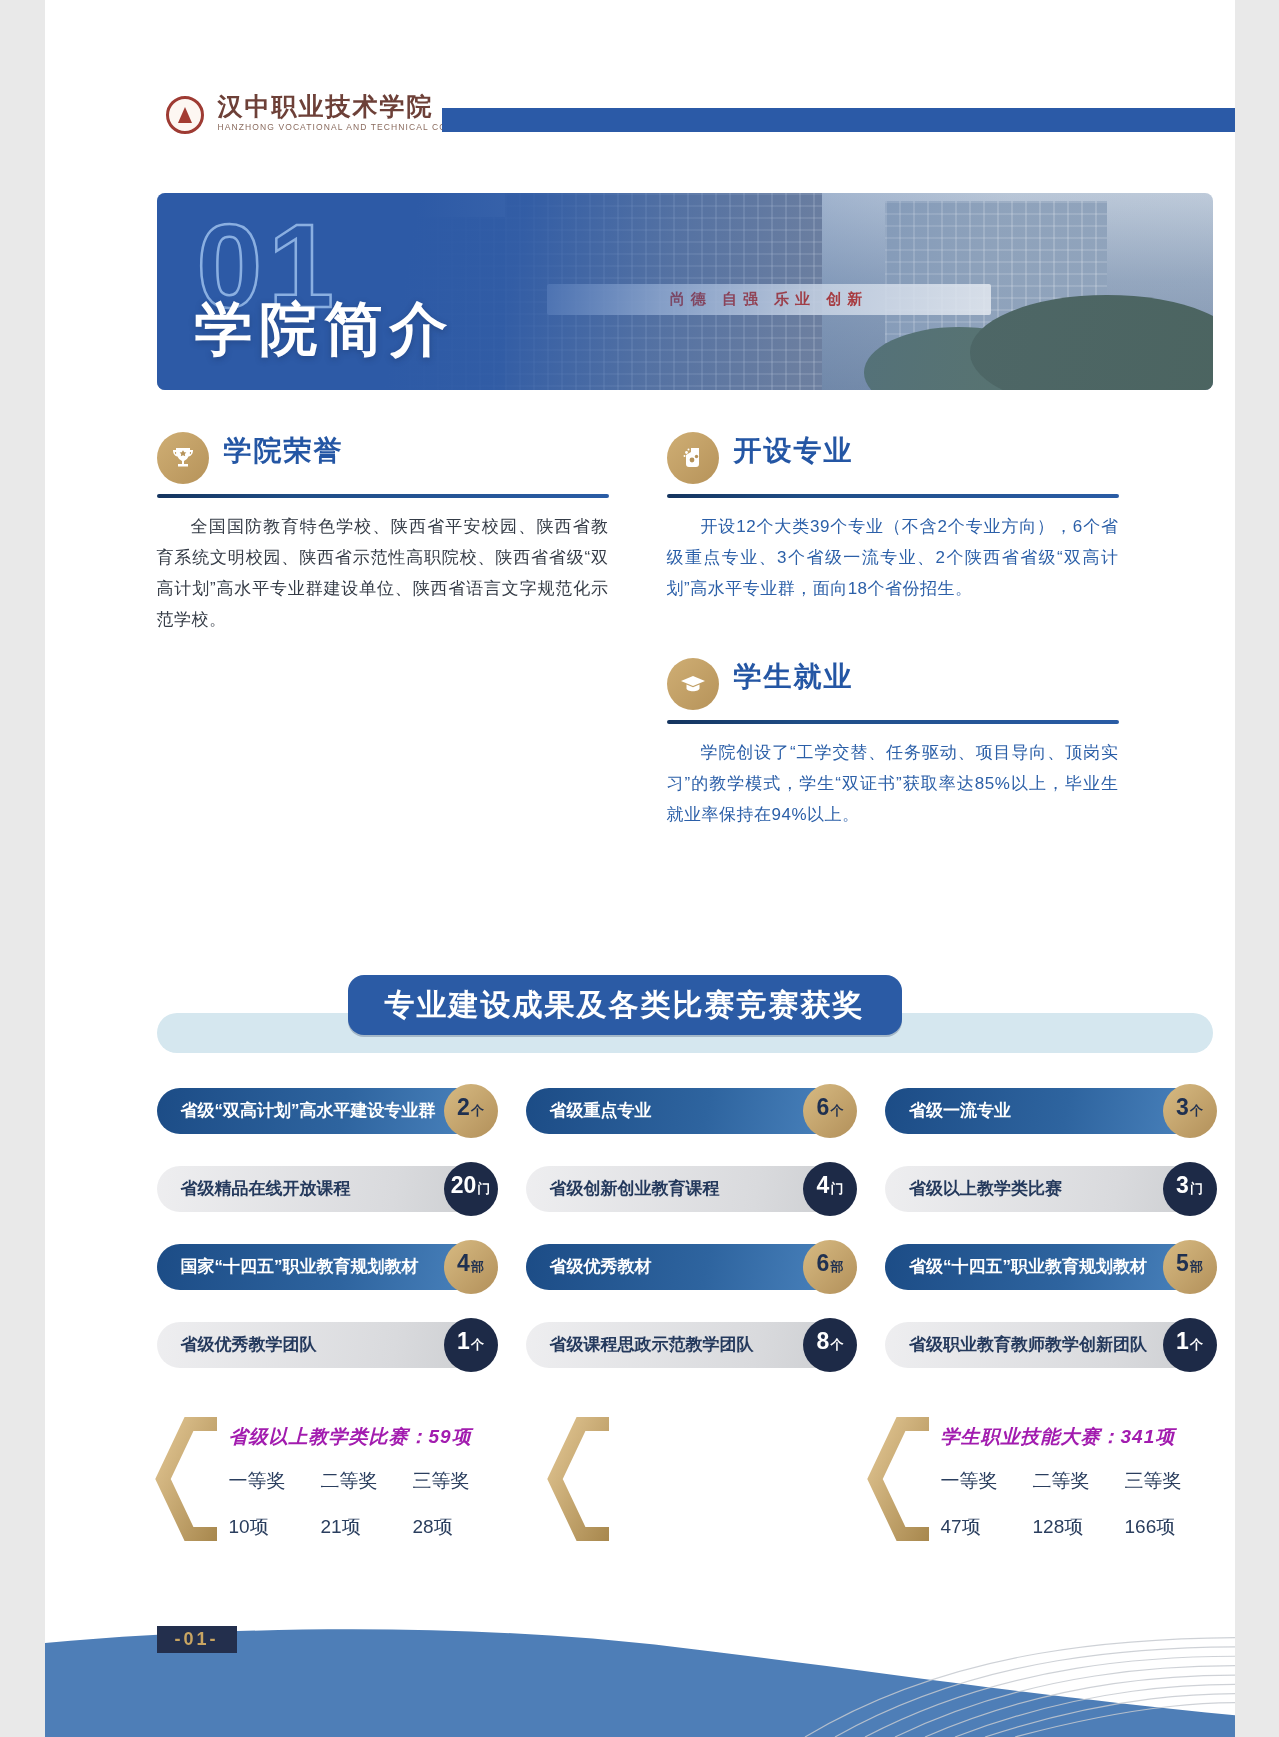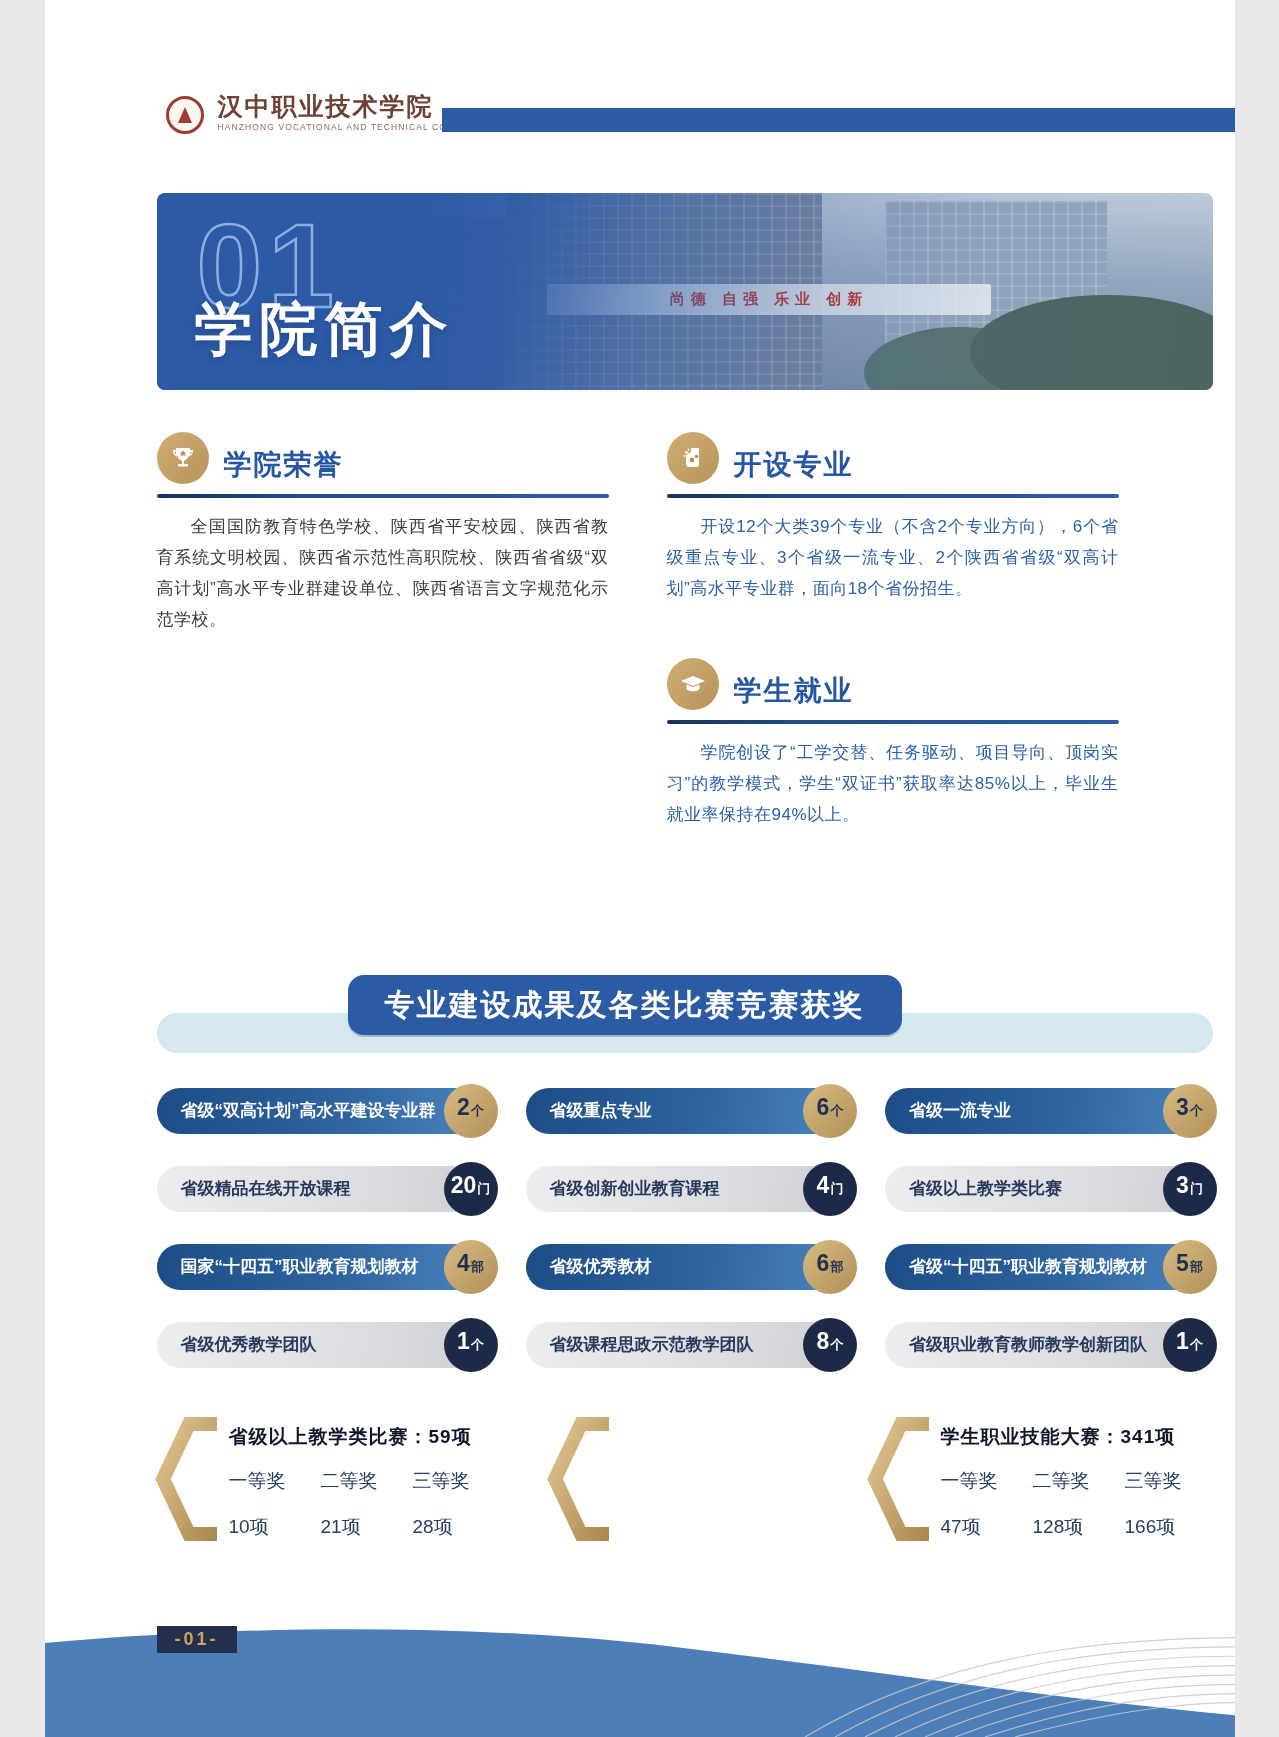--- a/index.html
+++ b/index.html
@@ -62,21 +62,21 @@
     position:absolute; left:38px; top:98px; font-size:58px; font-weight:bold; color:#ffffff;
     letter-spacing:7px; text-shadow:0 2px 6px rgba(20,40,80,.35);
   }
 
   
   .section { position:absolute; width:452px; }
   .sec1 { left:112px; top:432px; }
   .sec2 { left:622px; top:432px; }
   .sec3 { left:112px; top:658px; }
   .sec4 { left:622px; top:658px; }
-  .sec-head { display:flex; align-items:flex-end; }
+  .sec-head { display:flex; align-items:flex-start; }
   .sec-icon {
     width:52px; height:52px; border-radius:50%; flex:none;
     background:linear-gradient(135deg,#cfae74 0%,#b6935a 100%);
     display:flex; align-items:center; justify-content:center;
   }
   .sec-title { margin-left:15px; font-size:28px; font-weight:bold; color:#2456a4; letter-spacing:2px; }
   .sec-rule { height:4px; margin:10px 0 13px 0; border-radius:2px;
     background:linear-gradient(90deg,#14345e 0%,#1f4d86 30%,#2a5ca5 100%); }
   .sec-body {
     font-size:17px; line-height:31px; text-align:justify; text-indent:2em; letter-spacing:.5px;
@@ -121,21 +121,21 @@
   .badge .unit { font-size:13px; font-weight:bold; line-height:1; margin-left:1px; }
 
   
   .competitions {
     position:absolute; left:108px; top:1418px; width:1064px;
     display:grid; grid-template-columns:repeat(3,1fr); column-gap:40px;
   }
   .comp { display:flex; align-items:flex-start; }
   .comp-chevron { flex:none; margin:-4px 6px 0 0; }
   .comp-body { padding-top:6px; }
-  .comp-title { font-size:19px; font-weight:bold; color:#0f172a; letter-spacing:1px; white-space:nowrap; }
+  .comp-title { font-size:19px; font-weight:bold; color:#a21caf; letter-spacing:1px; white-space:nowrap;font-style:italic; }
   .comp-row { display:grid; grid-template-columns:92px 92px 92px; margin-top:18px; }
   .comp-row.values { margin-top:20px; }
   .comp-cell { font-size:19px; color:#2a3e5e; white-space:nowrap; }
 
   
   .footer-art { position:absolute; left:0; bottom:0; width:1279px; height:120px; }
   .page-label {
     position:absolute; left:112px; top:1626px; width:80px; height:27px; background:#232f4d;
     color:#c9a562; font-size:18px; font-weight:bold; letter-spacing:3px;
     display:flex; align-items:center; justify-content:center; z-index:5;

